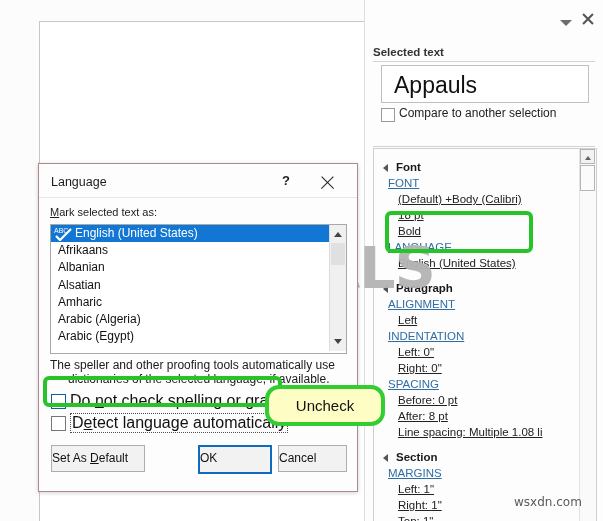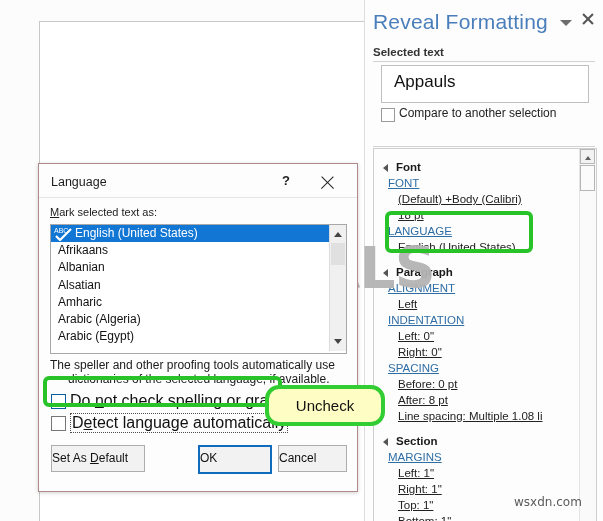--- a/index.html
+++ b/index.html
@@ -36,21 +36,21 @@
   #pane-close:before,#pane-close:after{content:"";position:absolute;left:1px;top:7px;
     width:14px;height:2px;background:#555;}
   #pane-close:before{transform:rotate(45deg);}
   #pane-close:after{transform:rotate(-45deg);}
 
   .pane-sect-label{position:absolute;left:8px;font-size:11.5px;font-weight:bold;color:#333;}
   .pane-rule{position:absolute;left:8px;height:1px;background:#d2d2d2;width:222px;}
 
   #sel-text-box{position:absolute;left:16px;top:65px;width:206px;height:36px;
     border:1px solid #c0c0c0;background:#fff;}
-  #sel-text-val{position:absolute;left:12px;top:6px;font-size:17px;color:#111;
+  #sel-text-val{position:absolute;left:12px;top:6px;font-size:23px;color:#111;
     font-family:"Liberation Sans", sans-serif;}
 
   #cmp-row{position:absolute;left:16px;top:106px;width:210px;height:18px;cursor:pointer;}
   #cmp-box{position:absolute;left:0;top:2px;width:12px;height:12px;border:1px solid #9a9a9a;background:#fff;}
   #cmp-lbl{position:absolute;left:18px;top:0px;font-size:12px;color:#222;}
 
   
   #fmt-outer{position:absolute;left:8px;top:148px;width:222px;height:373px;
     border:1px solid #cfcfcf;border-bottom:none;background:#fdfdfd;overflow:hidden;}
   #fmt-list{position:absolute;left:0;top:11px;width:202px;height:373px;
@@ -124,21 +124,20 @@
     font-family:"DejaVu Sans", sans-serif;}
 </style>
 </head>
 <body>
 
 <div id="doc-area">
   <div id="page-sheet"></div>
 </div>
 
 <div id="pane">
-  <div id="pane-title">Reveal Formatting</div>
   <div id="pane-caret"></div>
   <div id="pane-close"></div>
 
   <div class="pane-sect-label" style="top:46px">Selected text</div>
   <div class="pane-rule" style="top:61px"></div>
 
   <div id="sel-text-box">
     <div id="sel-text-val">Appauls</div>
   </div>
 
@@ -148,20 +147,21 @@
   </div>
 
   <div class="pane-rule" style="top:146px"></div>
 
   <div id="fmt-outer">
     <div id="fmt-list">
         <div class="f-grp"><span class="tri"></span>Font</div>
         <div class="f-lnk">FONT</div>
         <div class="f-val">(Default) +Body (Calibri)</div>
         <div class="f-val">18 pt</div>
+        <div class="f-val">Bold</div>
         <div class="f-lnk">LANGUAGE</div>
         <div class="f-val">English (United States)</div>
         <div class="f-gap"></div>
         <div class="f-grp"><span class="tri"></span>Paragraph</div>
         <div class="f-lnk">ALIGNMENT</div>
         <div class="f-val">Left</div>
         <div class="f-lnk">INDENTATION</div>
         <div class="f-val">Left:  0"</div>
         <div class="f-val">Right:  0"</div>
         <div class="f-lnk">SPACING</div>

